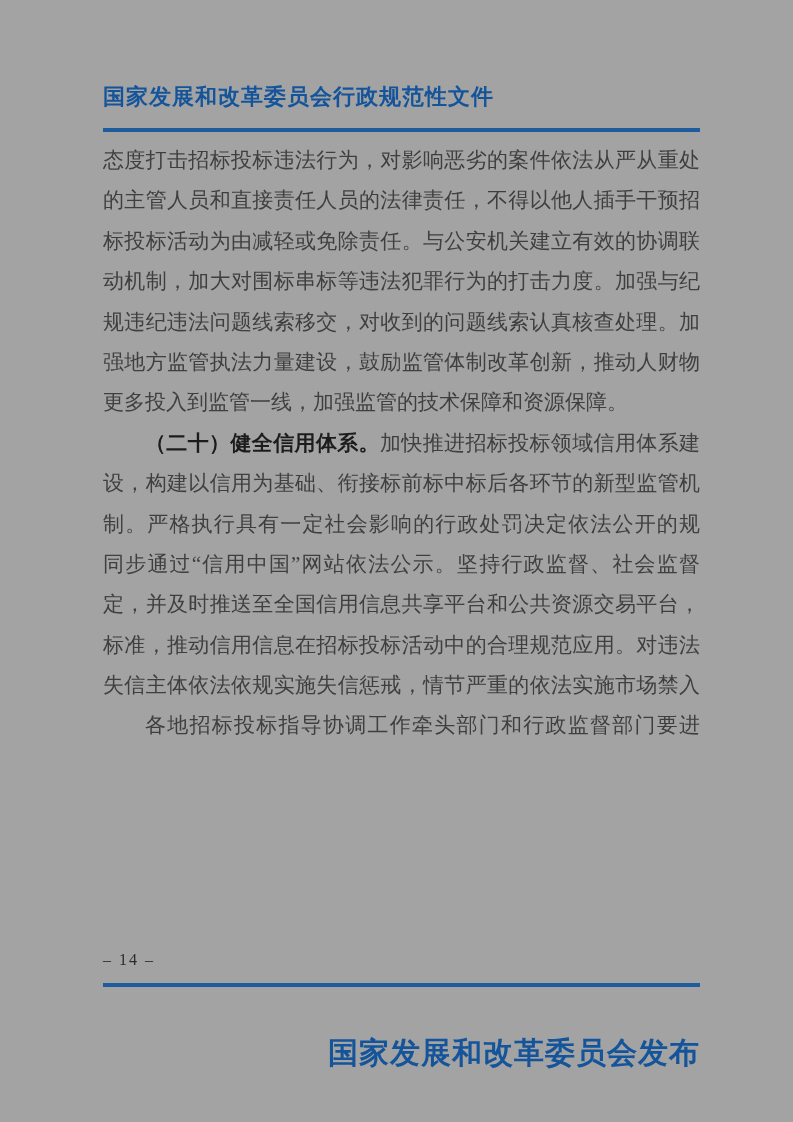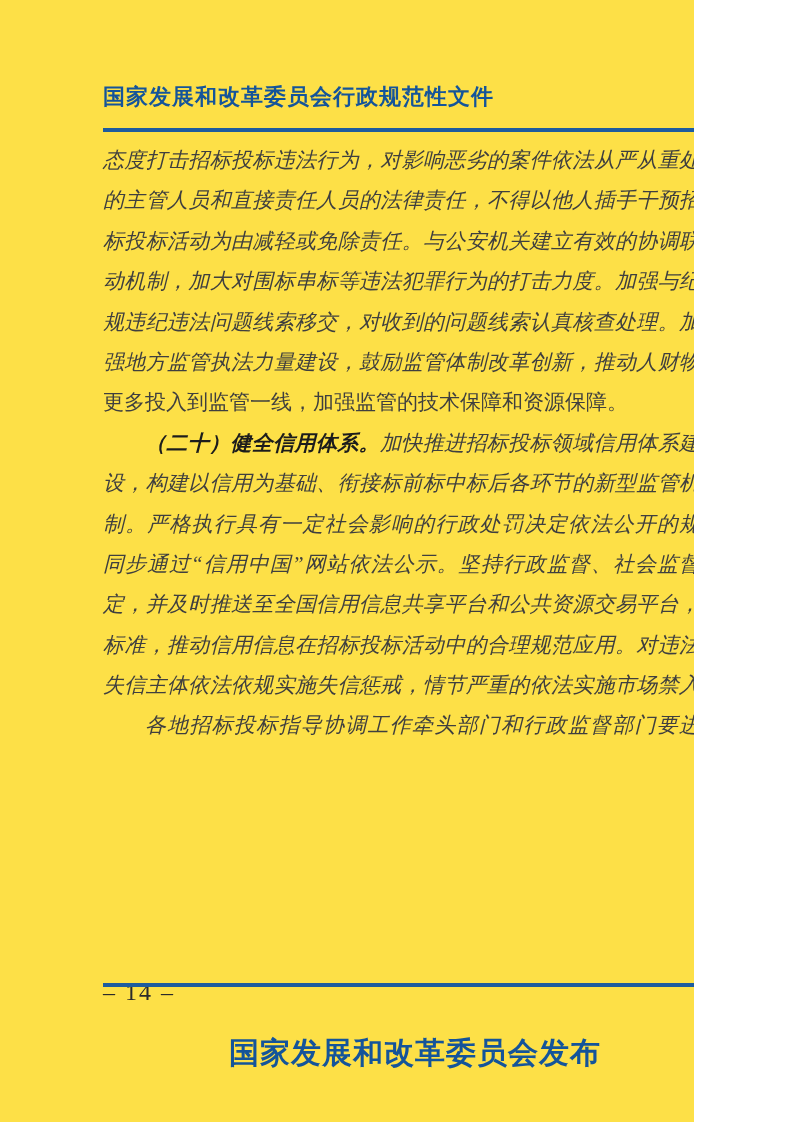--- a/index.html
+++ b/index.html
@@ -2,23 +2,23 @@
 <html><head>
 <meta charset="utf-8">
 <style>
   html, body {
     margin: 0;
     padding: 0;
     background: #ffffff;
   }
   .page {
     position: relative;
-    width: 694px;
+    width: 793px;
     height: 1122px;
-    background: #fde047;
+    background: #a3a3a3;
     overflow: hidden;
     font-family: "Liberation Serif", "DejaVu Serif", serif;
   }
   
   .doc-header-title {
     position: absolute;
     left: 103px;
     top: 84px;
     width: 597px;
     font-family: "Liberation Sans", "DejaVu Sans", sans-serif;
@@ -48,38 +48,37 @@
   }
   .line {
     height: 40.4px;
     line-height: 40.4px;
     white-space: normal;
     overflow: visible;
   }
   .line.fill {
     text-align: justify;
     text-align-last: justify;
-    font-style: italic;
   }
   .line.nofill {
     text-align: left;
   }
   .line.indent {
     text-indent: 42px;
   }
   .section-heading {
     font-weight: 700;
     color: #1c1c1c;
   }
   
   .page-number {
     position: absolute;
     left: 103px;
-    top: 980px;
-    font-size: 24px;
+    top: 948px;
+    font-size: 16px;
     line-height: 24px;
     letter-spacing: 2px;
     color: #2b2b2b;
   }
   .footer-rule {
     position: absolute;
     left: 103px;
     top: 983px;
     width: 597px;
     height: 4px;

